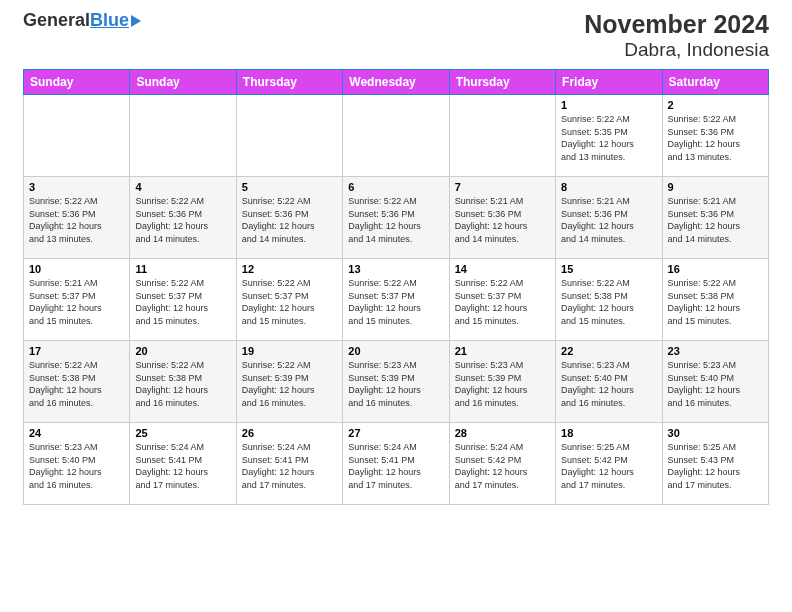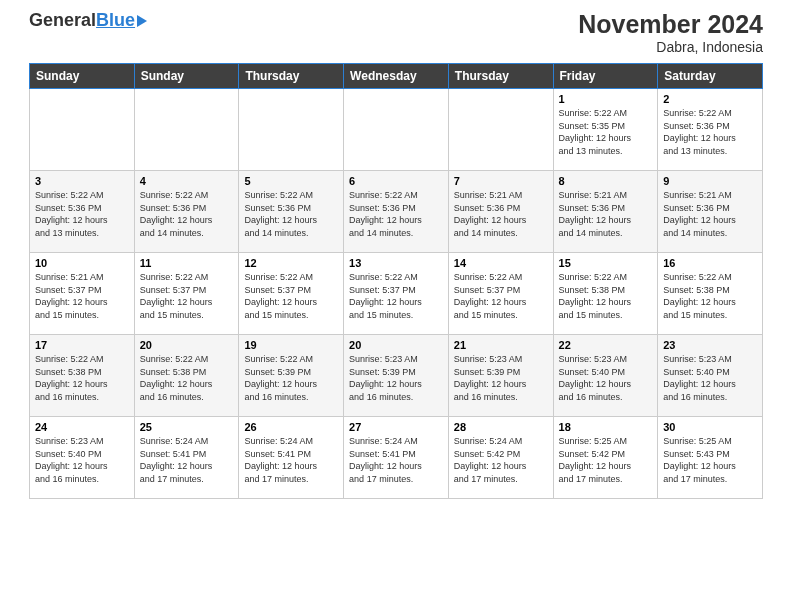--- a/index.html
+++ b/index.html
@@ -6,21 +6,21 @@
     body {
       width: 792px;
       height: 612px;
       font-family: Arial, sans-serif;
       background: #fff;
       overflow: hidden;
     }
     .page {
       width: 792px;
       height: 612px;
-      padding: 10px 29px;
+      padding: 10px 23px;
     }
     .header {
       display: flex;
       justify-content: space-between;
       align-items: flex-start;
       margin-bottom: 8px;
     }
     .logo {
       display: flex;
       flex-direction: column;
@@ -54,30 +54,30 @@
     }
     .title-block {
       text-align: right;
     }
     .month-title {
       font-size: 25px;
       font-weight: bold;
       color: #333;
     }
     .location {
-      font-size: 14px;
+      font-size: 19px;
       color: #333;
     }
     .calendar {
       width: 100%;
       border-collapse: collapse;
       table-layout: fixed;
     }
     .calendar th {
-      background-color: #404040;
+      background-color: #d946ef;
       color: #fff;
       text-align: left;
       padding: 5px 6px;
       font-size: 12px;
       font-weight: bold;
       border: 1px solid #2b7fd4;
     }
     .calendar td {
       border: 1px solid #ccc;
       vertical-align: top;

